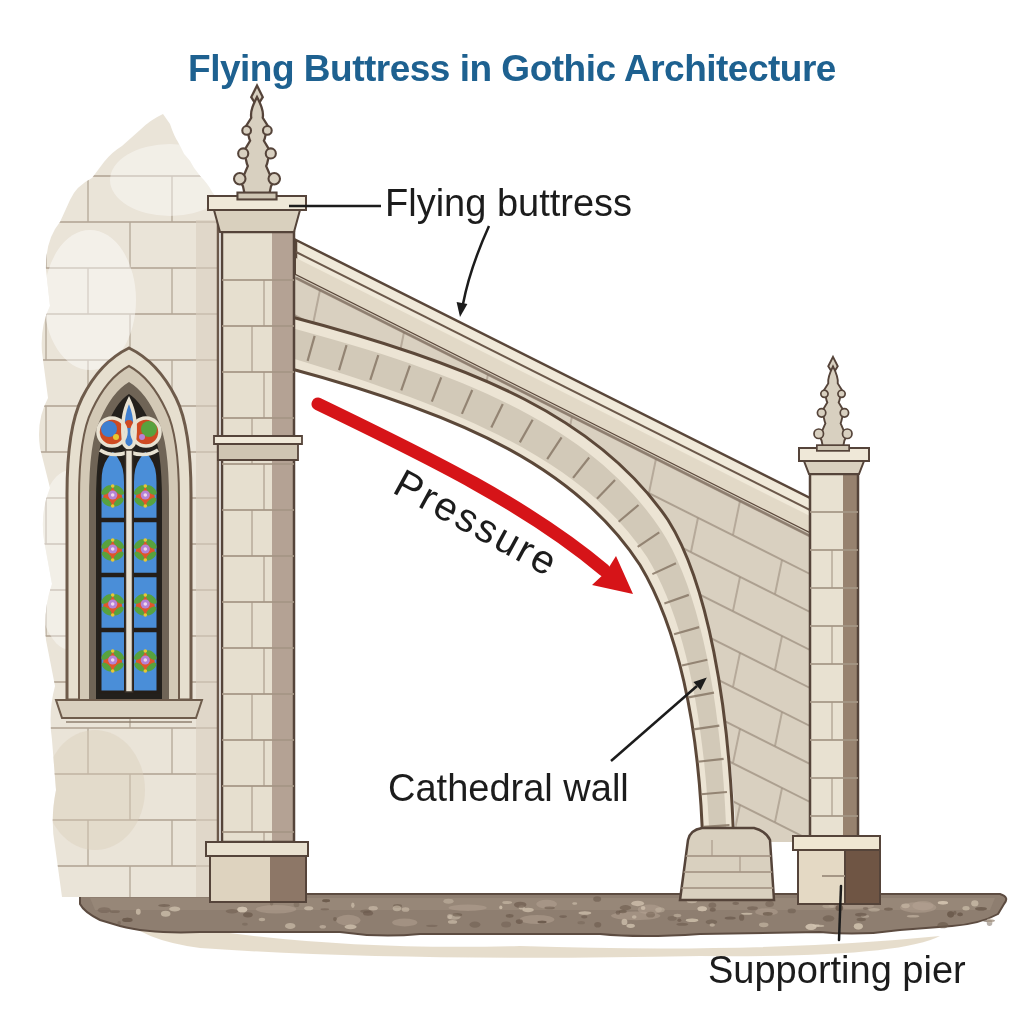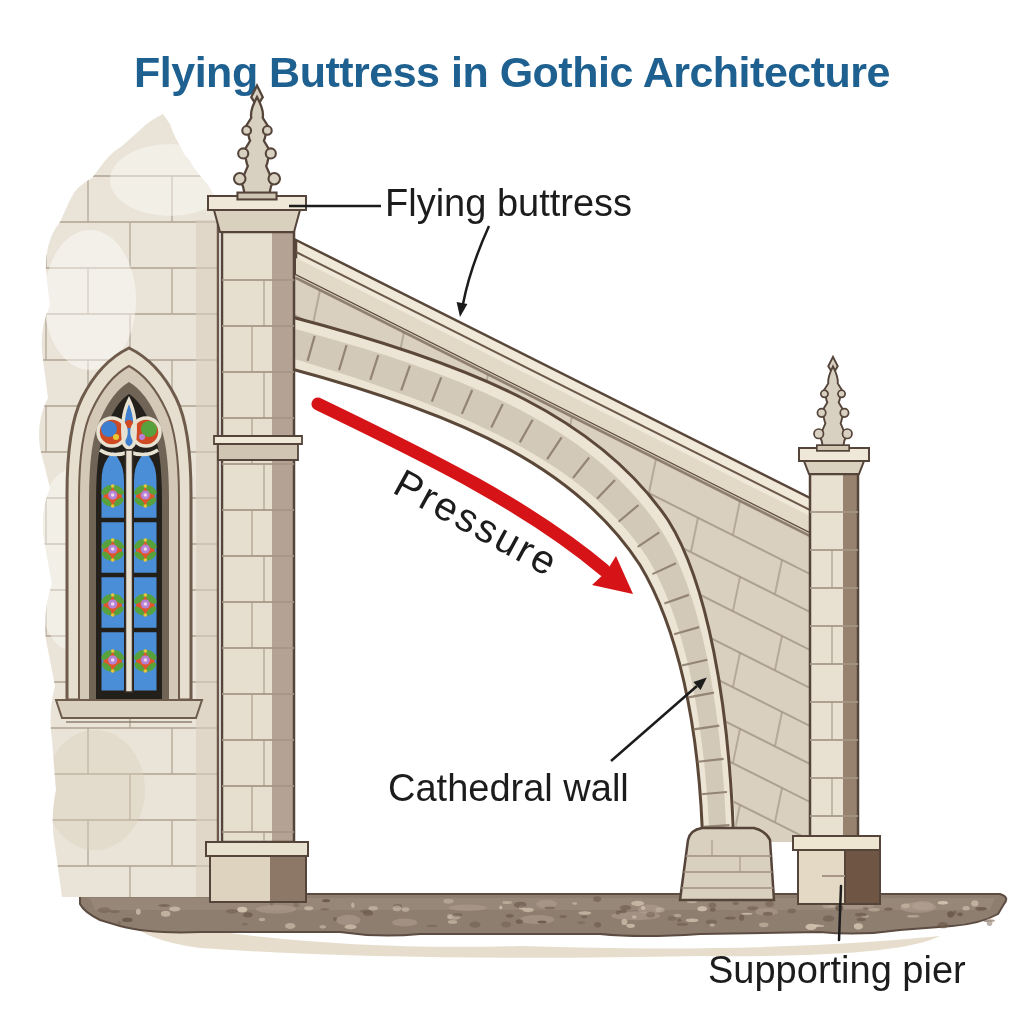--- a/index.html
+++ b/index.html
@@ -1,19 +1,19 @@
 <!DOCTYPE html>
 <html><head>
 <meta charset="utf-8">
 <style>
   html,body{margin:0;padding:0;background:#ffffff;width:1024px;height:1024px;overflow:hidden;
             font-family:"Liberation Sans", sans-serif;}
   #stage{position:relative;width:1024px;height:1024px;background:#ffffff;}
   #title{position:absolute;left:0;top:48px;width:100%;text-align:center;margin:0;
-         font-size:43px;font-weight:bold;letter-spacing:-0.5px;color:#1e6190;}
+         font-size:37px;font-weight:bold;letter-spacing:-0.5px;color:#1e6190;}
   svg{position:absolute;left:0;top:0;}
   text{font-family:"Liberation Sans", sans-serif;}
 </style>
 </head>
 <body>
 
 <div id="stage">
   <h1 id="title">Flying Buttress in Gothic Architecture</h1>
 
   <svg id="scene" width="1024" height="1024" viewBox="0 0 1024 1024">

